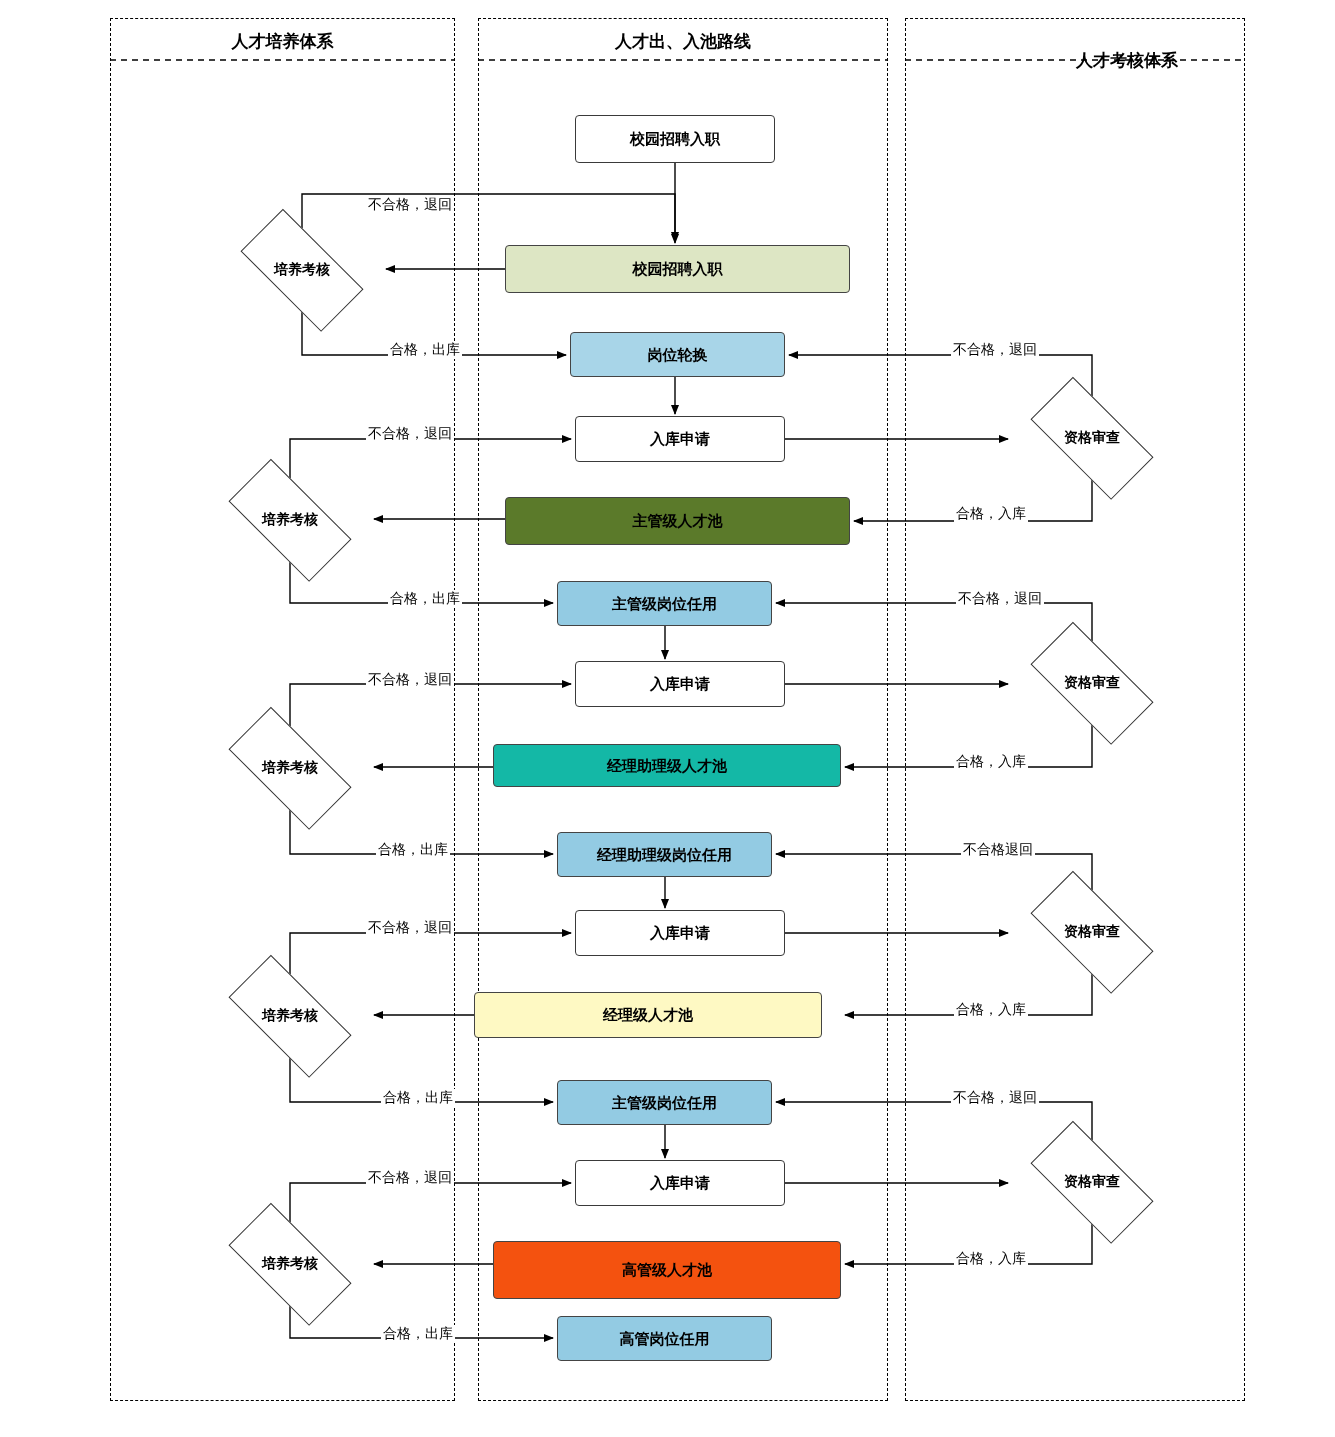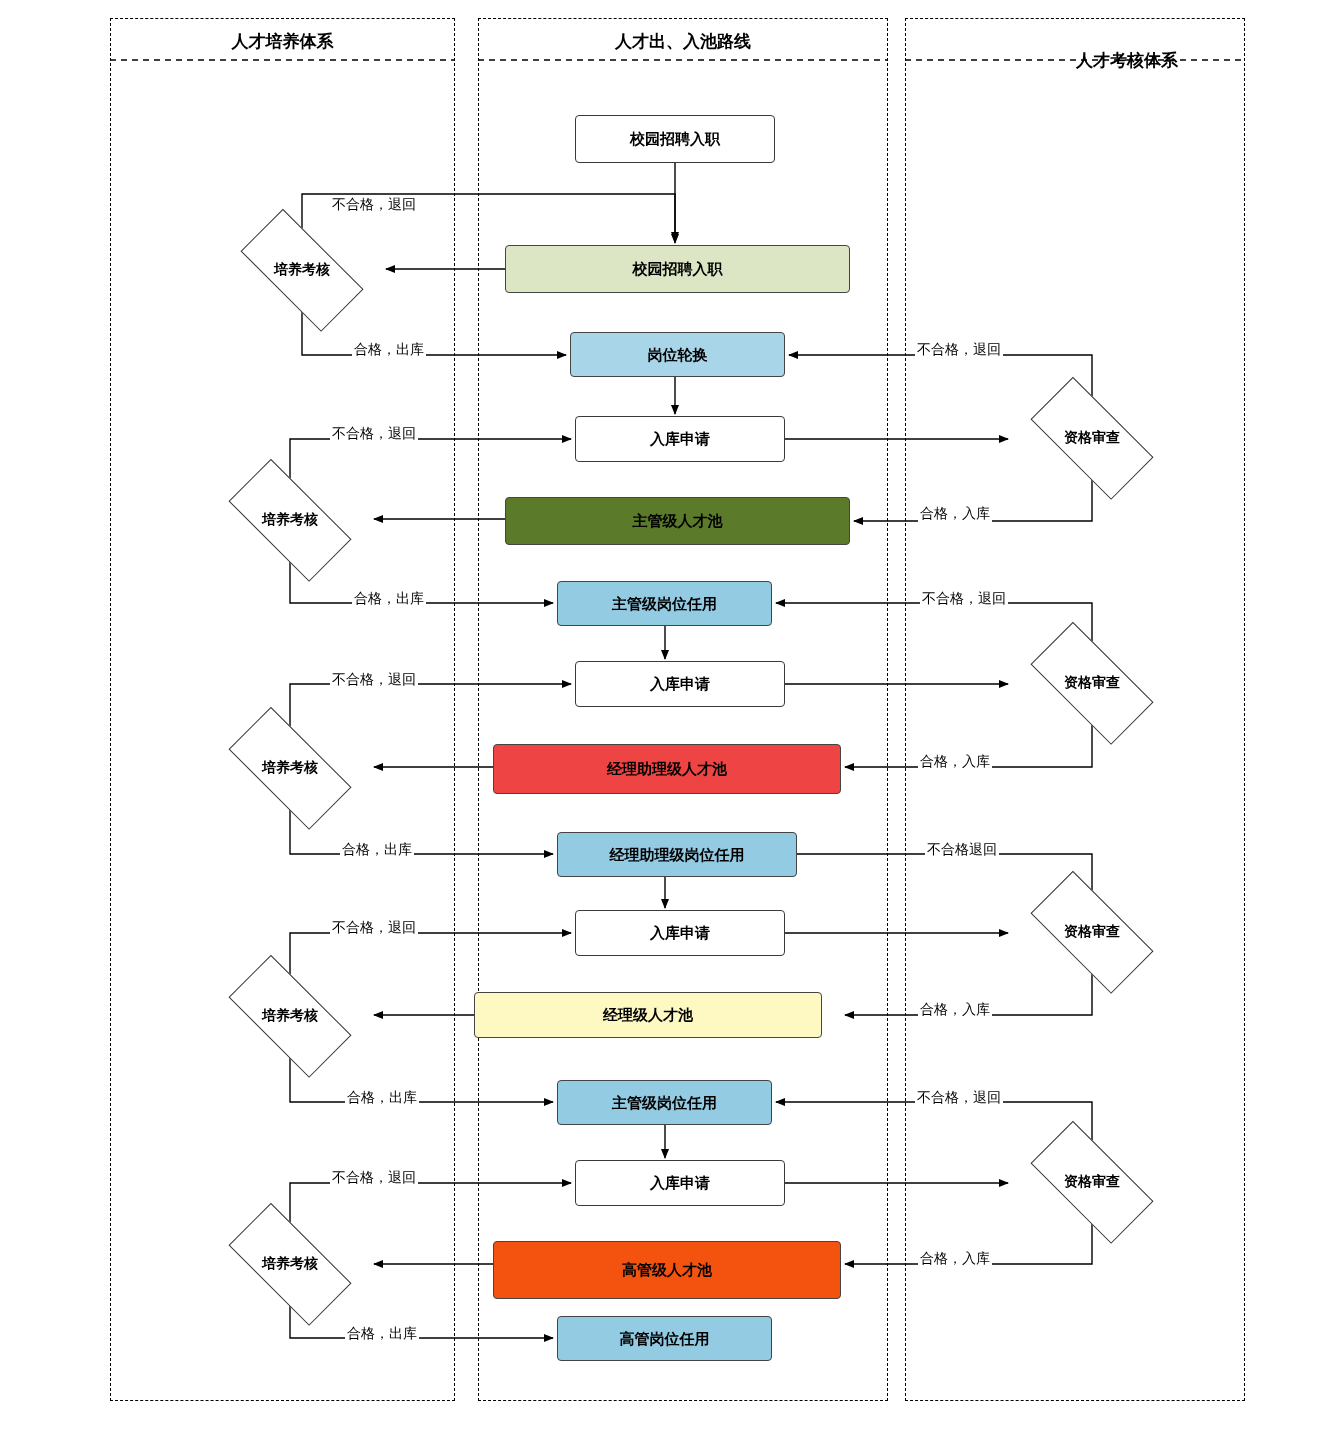--- a/index.html
+++ b/index.html
@@ -83,20 +83,21 @@
     color: #000;
     white-space: nowrap;
   }
   .edge-label {
     position: absolute;
     font-size: 14px;
     color: #000;
     white-space: nowrap;
     background: #ffffff;
     padding: 0 2px;
+    margin-left: 36px;
   }
   .footnote {
     position: absolute;
     left: 100px;
     top: 1418px;
     font-size: 15px;
     color: #1a1a1a;
     letter-spacing: 1px;
     white-space: nowrap;
   }
@@ -194,22 +195,22 @@
   <div class="lane-title" style="left:478px; top:30px; width:410px;">人才出、入池路线</div>
   <div class="lane-title" style="left:957px; top:30px; width:340px;margin-top:19px;">人才考核体系</div>
 
   <div class="node plain" style="left:575px; top:115px; width:200px; height:48px; background:#ffffff;">校园招聘入职</div>
   <div class="node" style="left:505px; top:245px; width:345px; height:48px; background:#dde6c4;">校园招聘入职</div>
   <div class="node" style="left:570px; top:332px; width:215px; height:45px; background:#a8d5e8;">岗位轮换</div>
   <div class="node plain" style="left:575px; top:416px; width:210px; height:46px; background:#ffffff;">入库申请</div>
   <div class="node" style="left:505px; top:497px; width:345px; height:48px; background:#5b7a2a;">主管级人才池</div>
   <div class="node" style="left:557px; top:581px; width:215px; height:45px; background:#93cbe3;">主管级岗位任用</div>
   <div class="node plain" style="left:575px; top:661px; width:210px; height:46px; background:#ffffff;">入库申请</div>
-  <div class="node" style="left:493px; top:744px; width:348px; height:50px; background:#ef4444;">经理助理级人才池</div>
-  <div class="node" style="left:557px; top:832px; width:240px; height:45px; background:#93cbe3;font-family:Liberation Serif, serif;">经理助理级岗位任用</div>
+  <div class="node" style="left:493px; top:744px; width:348px; height:43px; background:#14b8a6;">经理助理级人才池</div>
+  <div class="node" style="left:557px; top:832px; width:215px; height:45px; background:#93cbe3;font-family:Liberation Serif, serif;">经理助理级岗位任用</div>
   <div class="node plain" style="left:575px; top:910px; width:210px; height:46px; background:#ffffff;">入库申请</div>
   <div class="node" style="left:474px; top:992px; width:348px; height:46px; background:#fef9c3;">经理级人才池</div>
   <div class="node" style="left:557px; top:1080px; width:215px; height:45px; background:#93cbe3;">主管级岗位任用</div>
   <div class="node plain" style="left:575px; top:1160px; width:210px; height:46px; background:#ffffff;">入库申请</div>
   <div class="node" style="left:493px; top:1241px; width:348px; height:58px; background:#f4520f;">高管级人才池</div>
   <div class="node" style="left:557px; top:1316px; width:215px; height:45px; background:#93cbe3;">高管岗位任用</div>
 
   <div class="diamond" style="left:222px; top:228px; width:160px; height:84px;">
     <span class="dshape"></span>
     <span class="dlabel">培养考核</span>

